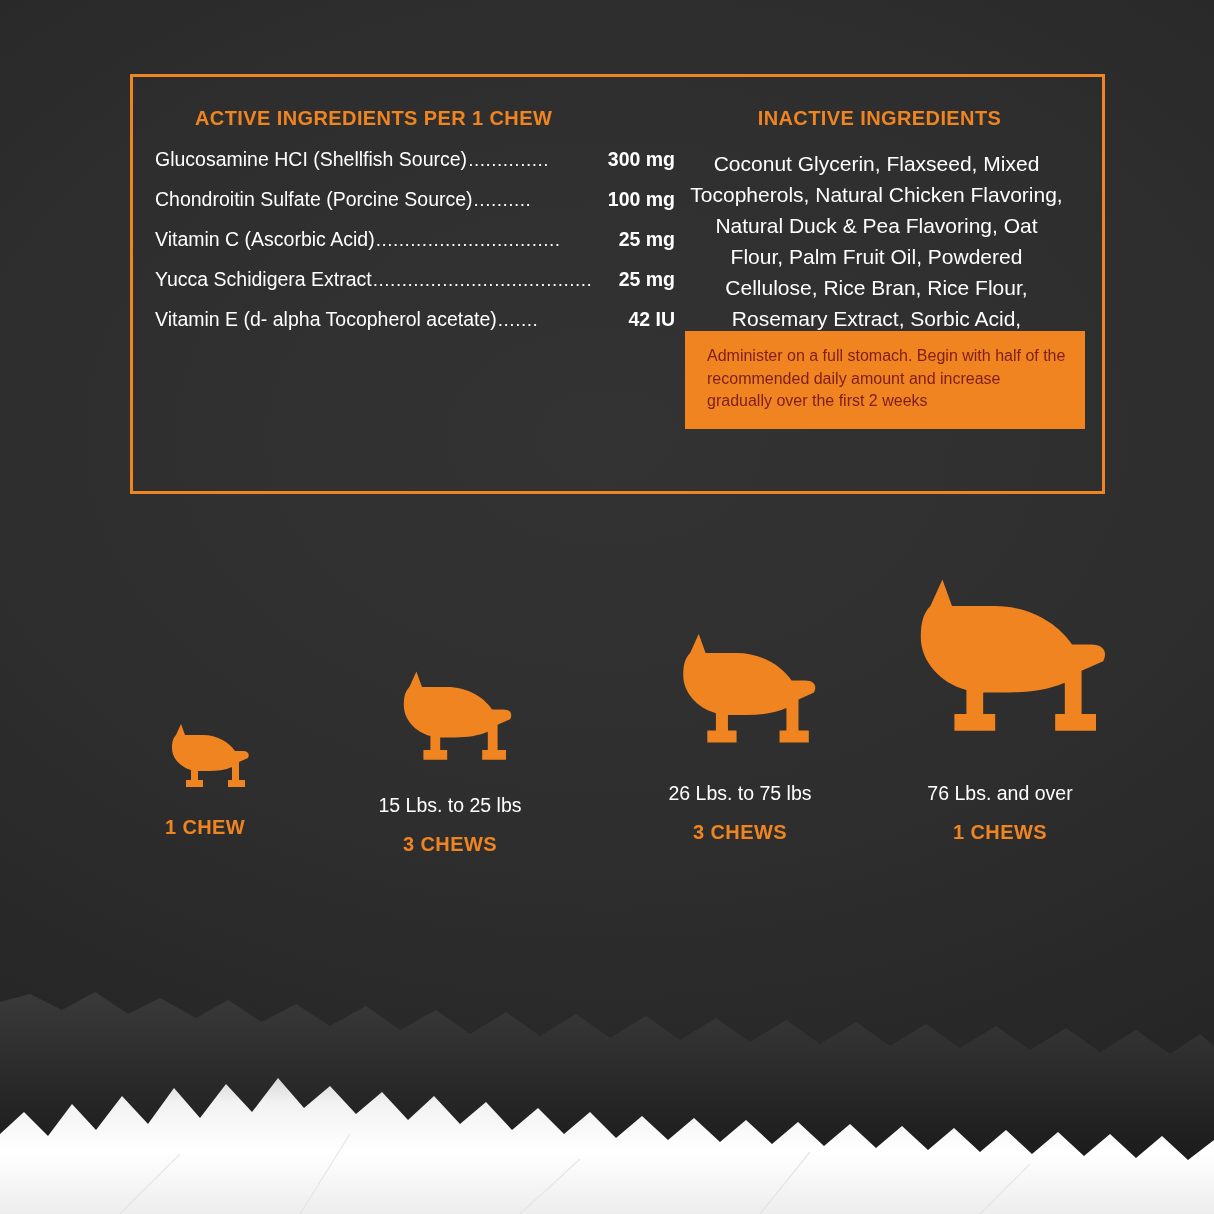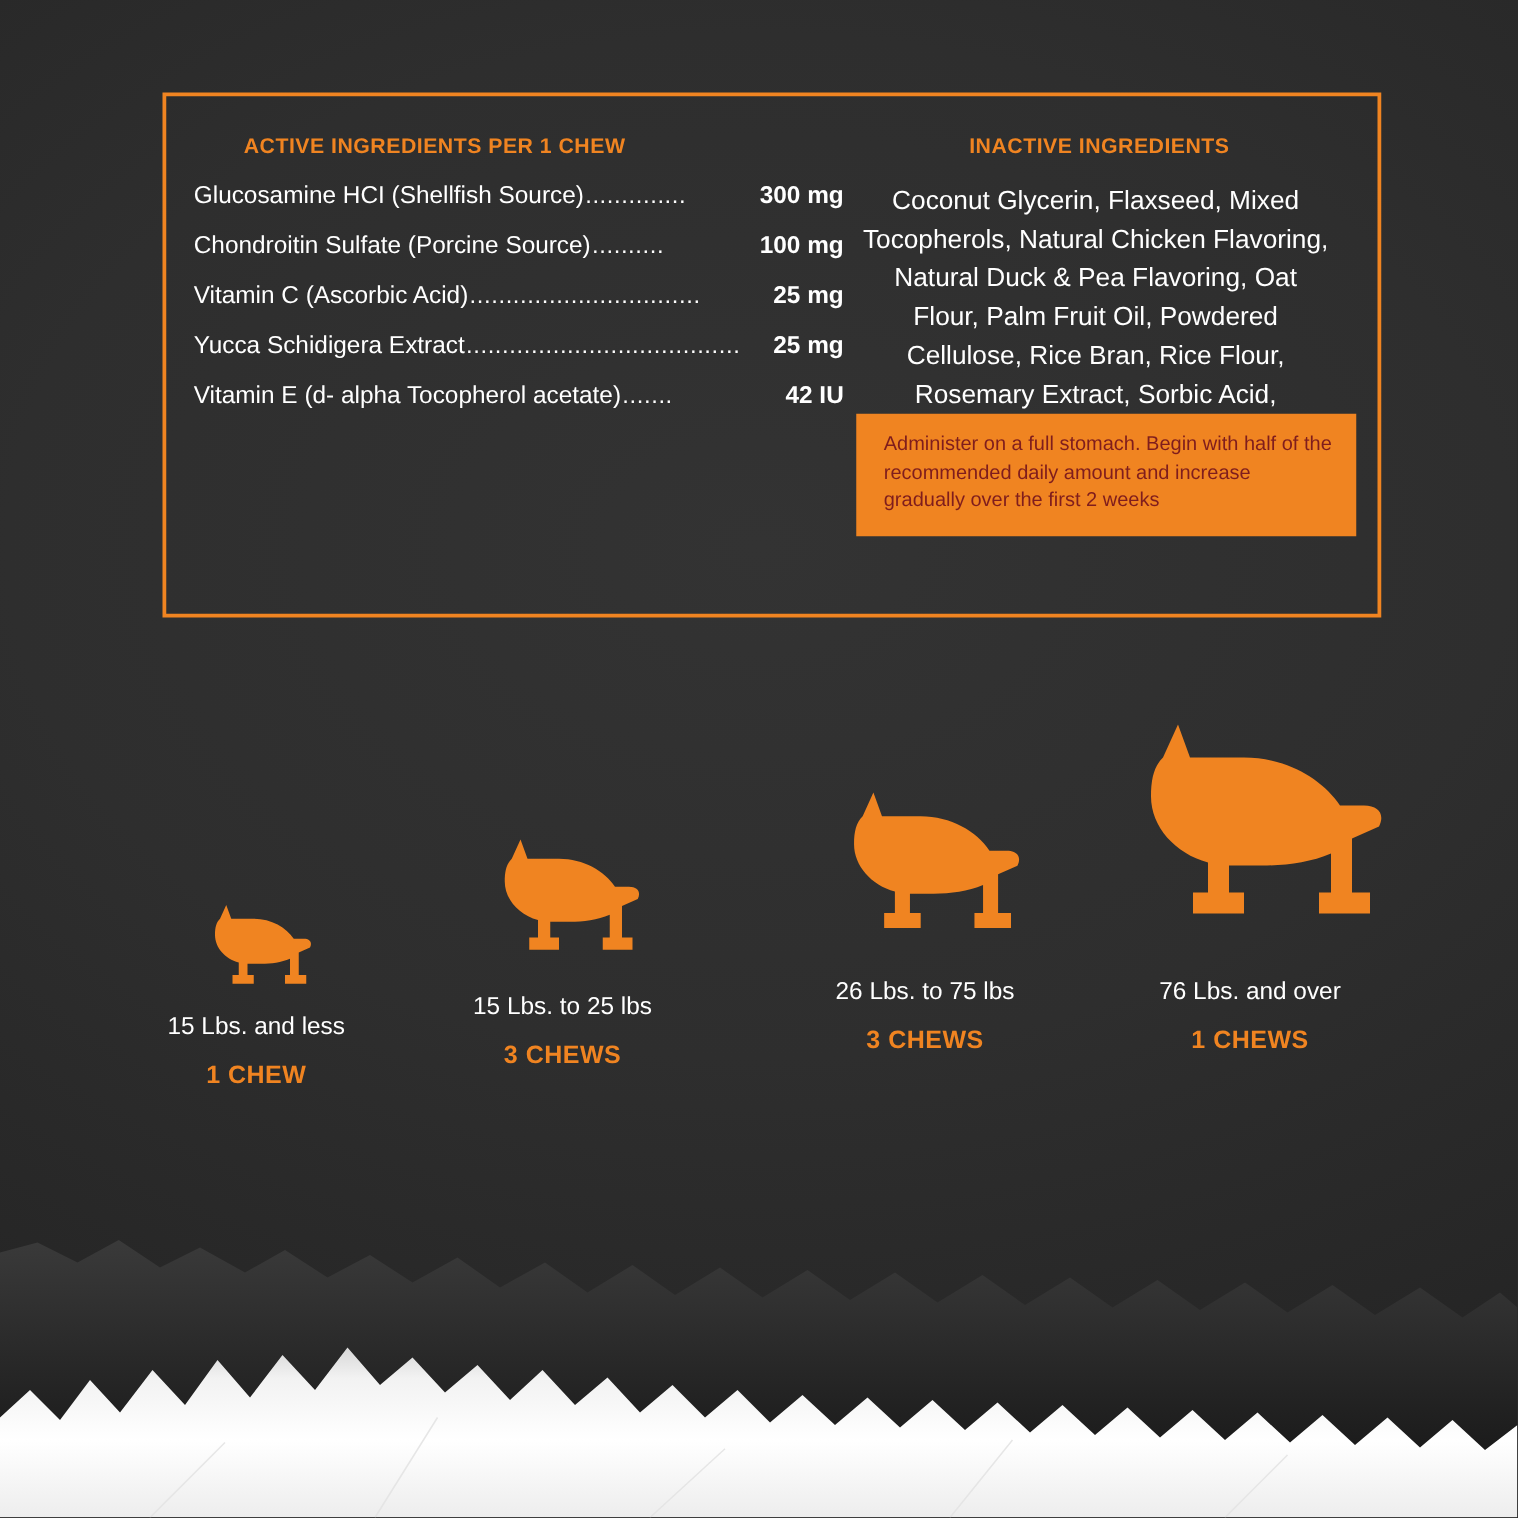--- a/index.html
+++ b/index.html
@@ -42,21 +42,21 @@
   }
   .col-inactive {
     position: absolute;
     left: 541px;
     top: 30px;
     width: 405px;
   }
 
   .panel-heading {
     color: #f08421;
-    font-size: 17px;
+    font-size: 20px;
     font-weight: bold;
     letter-spacing: 0.4px;
     margin: 0 0 18px 0;
     white-space: nowrap;
   }
   .col-active .panel-heading { padding-left: 40px; }
   .col-inactive .panel-heading { text-align: center; padding-left: 6px; }
 
   .ing-row {
     display: flex;
@@ -201,21 +201,20 @@
   </div>
 
   <div class="dosage">
 
     <div class="dose-item d1">
       <div class="dose-art">
         <svg width="100" height="80" viewBox="0 0 200 160" aria-hidden="true">
           <path fill="#f08421" d="M42 30 L52 8 L60 30 L96 30 C124 30 148 44 160 62 L176 62 C186 62 190 68 186 76 L168 84 L168 120 L180 120 L180 134 L146 134 L146 120 L154 120 L154 94 C140 100 124 102 108 102 L86 102 L86 120 L96 120 L96 134 L62 134 L62 120 L72 120 L72 100 C50 94 34 76 34 56 C34 44 36 36 42 30 Z"></path>
         </svg>
       </div>
-      <div class="dose-weight">15 Lbs. and less</div>
       <div class="dose-chews">1 CHEW</div>
     </div>
 
     <div class="dose-item d2">
       <div class="dose-art">
         <svg width="140" height="124" viewBox="0 0 200 160" aria-hidden="true">
           <path fill="#f08421" d="M42 30 L52 8 L60 30 L96 30 C124 30 148 44 160 62 L176 62 C186 62 190 68 186 76 L168 84 L168 120 L180 120 L180 134 L146 134 L146 120 L154 120 L154 94 C140 100 124 102 108 102 L86 102 L86 120 L96 120 L96 134 L62 134 L62 120 L72 120 L72 100 C50 94 34 76 34 56 C34 44 36 36 42 30 Z"></path>
         </svg>
       </div>
       <div class="dose-weight">15 Lbs. to 25 lbs</div>

